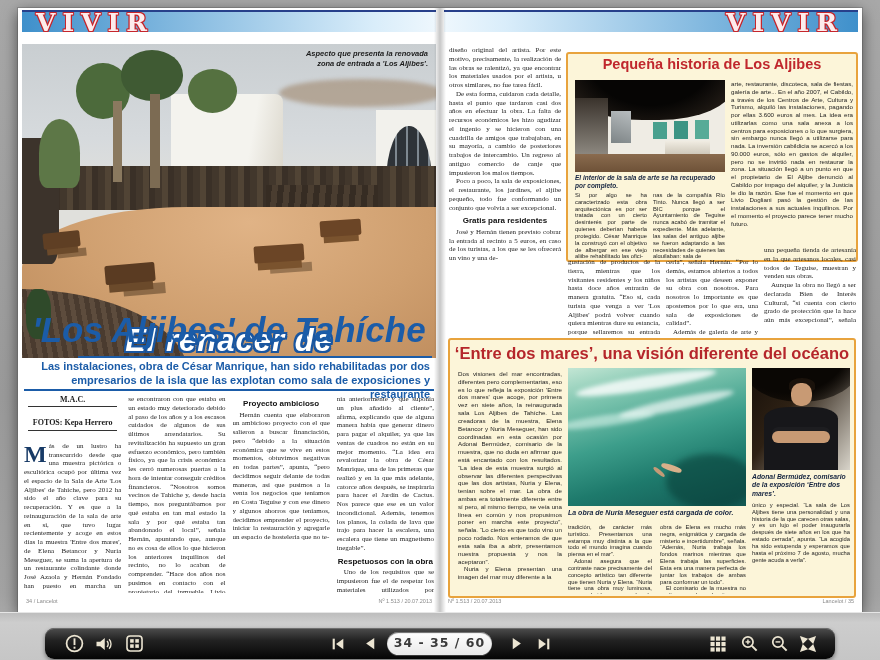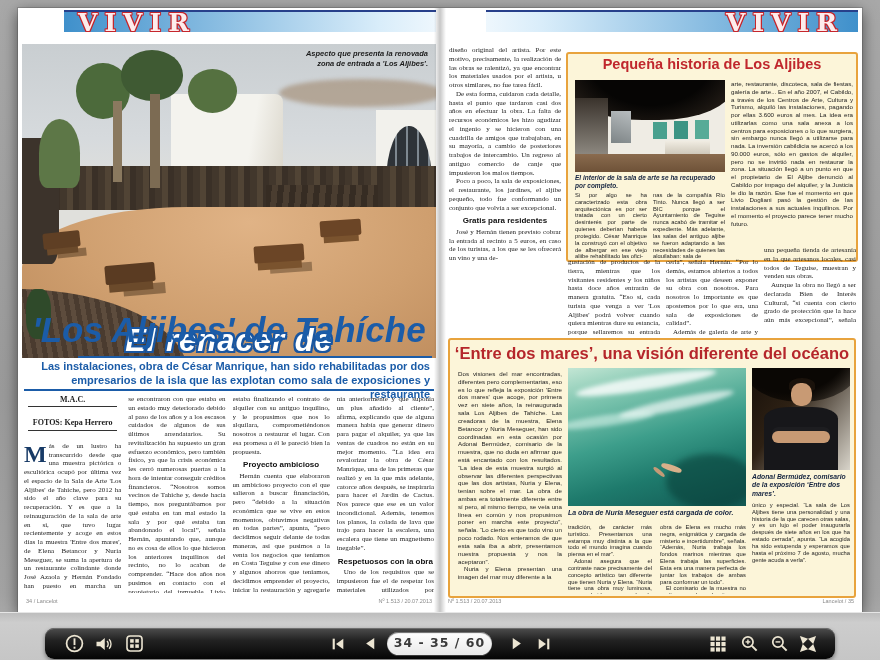--- a/index.html
+++ b/index.html
@@ -11,21 +11,21 @@
   
   .spread { position:absolute; left:18px; top:8px; width:844px; height:604px;
     background:#fff; box-shadow:0 4px 14px rgba(0,0,0,.55), 0 0 0 1px #8f8f8f; }
   .page { position:absolute; top:0; height:604px; width:422px; background:#fff; }
   .page.left { left:0; } .page.right { left:422px; }
   .gutter { position:absolute; left:416px; top:0; width:12px; height:604px; pointer-events:none;
     background:linear-gradient(90deg,rgba(0,0,0,0) 0%,rgba(0,0,0,.22) 50%,rgba(0,0,0,0) 100%); }
 
   
   .mast { position:absolute; left:4px; right:4px; top:2px; height:22px;
-    border-top:2px solid #27408b; display:flex; align-items:center;margin-left:42px; }
+    border-top:2px solid #27408b; display:flex; align-items:center; }
   .mast-l { background:linear-gradient(90deg,#3f90cb 0%,#7eb6de 35%,#d9edfa 85%,#eef7fd 100%);
     justify-content:flex-start; padding-left:14px; }
   .mast-r { background:linear-gradient(270deg,#3f90cb 0%,#7eb6de 35%,#d9edfa 85%,#eef7fd 100%);
     justify-content:flex-end; padding-right:14px; }
   .vivir { font-family:"DejaVu Serif", serif; font-weight:bold; font-size:25px; letter-spacing:7px;
     color:#fdecec;
     text-shadow:1px 0 0 #c6262c,-1px 0 0 #c6262c,0 1px 0 #c6262c,0 -1px 0 #c6262c,
                 1px 1px 0 #c6262c,-1px -1px 0 #c6262c,1px -1px 0 #c6262c,-1px 1px 0 #c6262c; }
 
   
@@ -162,21 +162,20 @@
         <div class="col">
           <div class="byline">M.A.C.</div>
           <div class="byline">FOTOS: Kepa Herrero</div>
           <p class="drop-p"><span class="dropcap">M</span><span>ás de un lustro ha transcurrido desde que una muestra pictórica o escultórica ocupó por última vez el espacio de la Sala de Arte 'Los Aljibes' de Tahíche, pero 2012 ha sido el año clave para su recuperación. Y es que a la reinauguración de la sala de arte en sí, que tuvo lugar recientemente y acoge en estos días la muestra 'Entre dos mares', de Elena Betancor y Nuria Meseguer, se suma la apertura de un restaurante colindante donde José Azaola y Hernán Fondado han puesto en marcha un ambicioso proyecto cultural y gastronómico.</span></p>
           <p>Y es que cuando estos dos vecinos de Tahíche decidieron hace casi dos años volver a insuflar de vida la sala,</p>
         </div>
         <div class="col">
           <p style="text-indent:0">se encontraron con que estaba en un estado muy deteriorado debido al paso de los años y a los escasos cuidados de algunos de sus últimos arrendatarios. Su revitalización ha supuesto un gran esfuerzo económico, pero también físico, ya que la crisis económica les cerró numerosas puertas a la hora de intentar conseguir créditos financieros. “Nosotros somos vecinos de Tahíche y, desde hacía tiempo, nos preguntábamos por qué estaba en tan mal estado la sala y por qué estaba tan abandonado el local”, señala Hernán, apuntando que, aunque no es cosa de ellos lo que hicieron los anteriores inquilinos del recinto, no lo acaban de comprender. “Hace dos años nos pusimos en contacto con el propietario del inmueble, Livio Dogliani, que en ese momento</p>
         </div>
         <div class="col">
-          <p style="text-indent:0">estaba finalizando el contrato de alquiler con su antiguo inquilino, y le propusimos que nos lo alquilara, comprometiéndonos nosotros a restaurar el lugar. Con esa promesa a él le pareció bien la propuesta.</p>
           <h3 class="subhead">Proyecto ambicioso</h3>
           <p>Hernán cuenta que elaboraron un ambicioso proyecto con el que salieron a buscar financiación, pero “debido a la situación económica que se vive en estos momentos, obtuvimos negativas en todas partes”, apunta, “pero decidimos seguir delante de todas maneras, así que pusimos a la venta los negocios que teníamos en Costa Teguise y con ese dinero y algunos ahorros que teníamos, decidimos emprender el proyecto, iniciar la restauración y agregarle un espacio de hostelería que no te-</p>
         </div>
         <div class="col">
           <p style="text-indent:0">nía anteriormente y que suponía un plus añadido al cliente”, afirma, explicando que de alguna manera había que generar dinero para pagar el alquiler, ya que las ventas de cuadros no están en su mejor momento. “La idea era revalorizar la obra de César Manrique, una de las primeras que realizó y en la que más adelante, catorce años después, se inspiraría para hacer el Jardín de Cactus. Nos parece que ese es un valor incondicional. Además, tenemos los planos, la colada de lava que trajo para hacer la escalera, una escalera que tiene un magnetismo inegable”.</p>
           <h3 class="subhead">Respetuosos con la obra</h3>
           <p>Uno de los requisitos que se impusieron fue el de respetar los materiales utilizados por Manrique, así como no alterar el</p>
         </div>
       </div>
 

